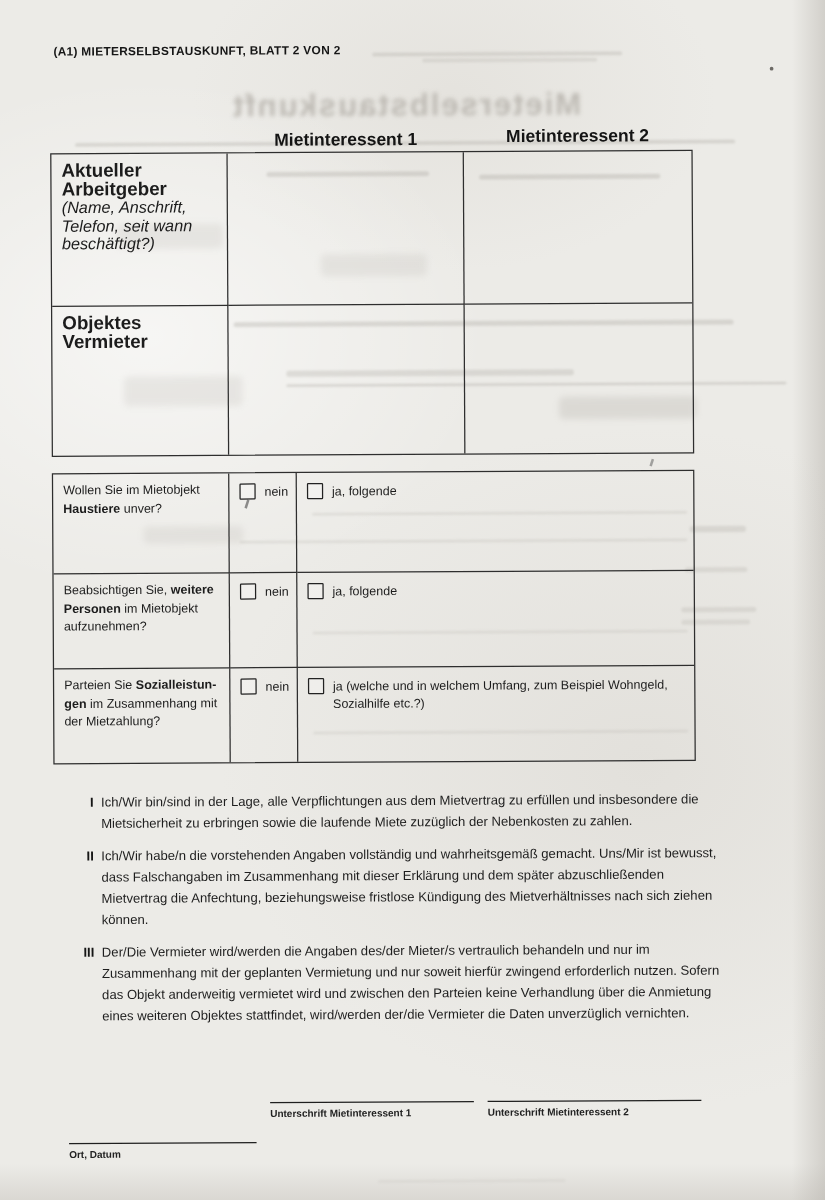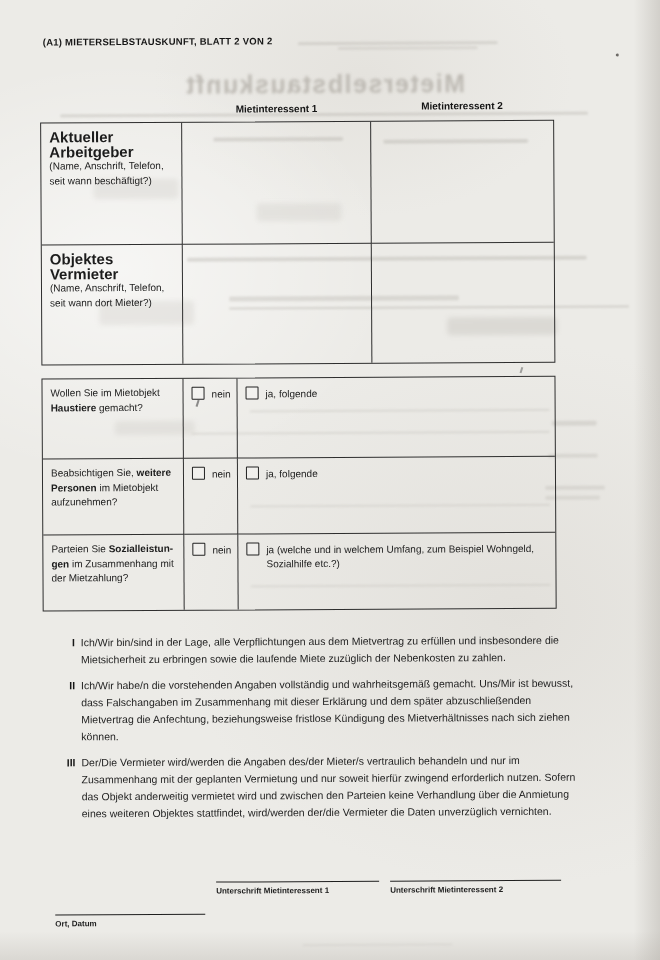--- a/index.html
+++ b/index.html
@@ -30,38 +30,38 @@
   .ghost-title{
     position:absolute; left:62px; top:70px; width:530px; height:36px;
     font-size:25px; font-weight:bold; letter-spacing:1.5px; text-align:center;
     color:#b3afa8; transform:scaleX(-1); filter:blur(1.6px); opacity:.8;
     white-space:nowrap; overflow:hidden;
   }
   .g{ position:absolute; background:#a29e97; opacity:.3; filter:blur(1px); border-radius:2px; }
   .gb{ position:absolute; background:#aaa69f; opacity:.17; filter:blur(2.5px); border-radius:4px; }
 
   .colhdr{
-    position:absolute; top:103px; font-size:10px; font-weight:bold; text-align:center; color:#141414;
+    position:absolute; top:103px; font-size:14px; font-weight:bold; text-align:center; color:#141414;
   }
 
   .tblA{
     position:absolute; left:42px; top:121px; width:514px; height:243px;
     display:grid; grid-template-columns:141px 189px 1fr; grid-template-rows:122px 1fr;
     border:1.7px solid #2e2e2e;
   }
   .tblB{
     position:absolute; left:42px; top:377px; width:514px; height:233px;
     display:grid; grid-template-columns:141px 54px 1fr; grid-template-rows:80px 76px 1fr;
     border:1.7px solid #2e2e2e;
   }
   .cell{ border-right:1.4px solid #2e2e2e; border-bottom:1.4px solid #2e2e2e; padding:7px 8px; }
   .cell.last-col{ border-right:none; }
   .cell.last-row{ border-bottom:none; }
   .rowtitle{ font-size:15px; font-weight:bold; line-height:14.5px; }
-  .rowsub{ font-size:10px; line-height:14.5px; }
+  .rowsub{ font-size:13px; line-height:14.5px;font-style:italic; }
   .qlabel{ font-size:10px; line-height:14.5px; hyphens:manual; }
   .qlabel b{ font-weight:bold;margin-top:12px; }
 
   .ckwrap{ display:flex; align-items:flex-start; padding-top:1px; }
   .ckbox{
     width:13px; height:13px; flex:0 0 13px; margin-right:7px; margin-top:0;
     border:1.6px solid #222; background:rgba(255,255,255,.25); border-radius:1px;
   }
   .cklabel{ font-size:10px; line-height:13.5px; padding-top:1px; }
   .cklabel.wide{ max-width:295px; }
@@ -124,30 +124,29 @@
     <div class="tblA">
       <div class="cell">
         <div class="rowtitle">Aktueller Arbeitgeber</div>
         <div class="rowsub">(Name, Anschrift, Telefon, seit wann beschäftigt?)</div>
       </div>
       <div class="cell"></div>
       <div class="cell last-col"></div>
 
       <div class="cell last-row">
         <div class="rowtitle">Objektes Vermieter</div>
-        <div class="rowsub">(Name, Anschrift, Telefon, seit wann dort Mieter?)</div>
       </div>
       <div class="cell last-row"></div>
       <div class="cell last-col last-row"></div>
     </div>
 
     <div class="tblB">
 
       <div class="cell">
-        <div class="qlabel"><span>Wollen Sie im Mietobjekt </span><b>Haustiere</b><span> gemacht?</span></div>
+        <div class="qlabel"><span>Wollen Sie im Mietobjekt </span><b>Haustiere</b><span> unver?</span></div>
       </div>
       <div class="cell">
         <div class="ckwrap">
           <span class="ckbox"></span>
           <span class="cklabel">nein</span>
         </div>
       </div>
       <div class="cell last-col">
         <div class="ckwrap">
           <span class="ckbox"></span>

